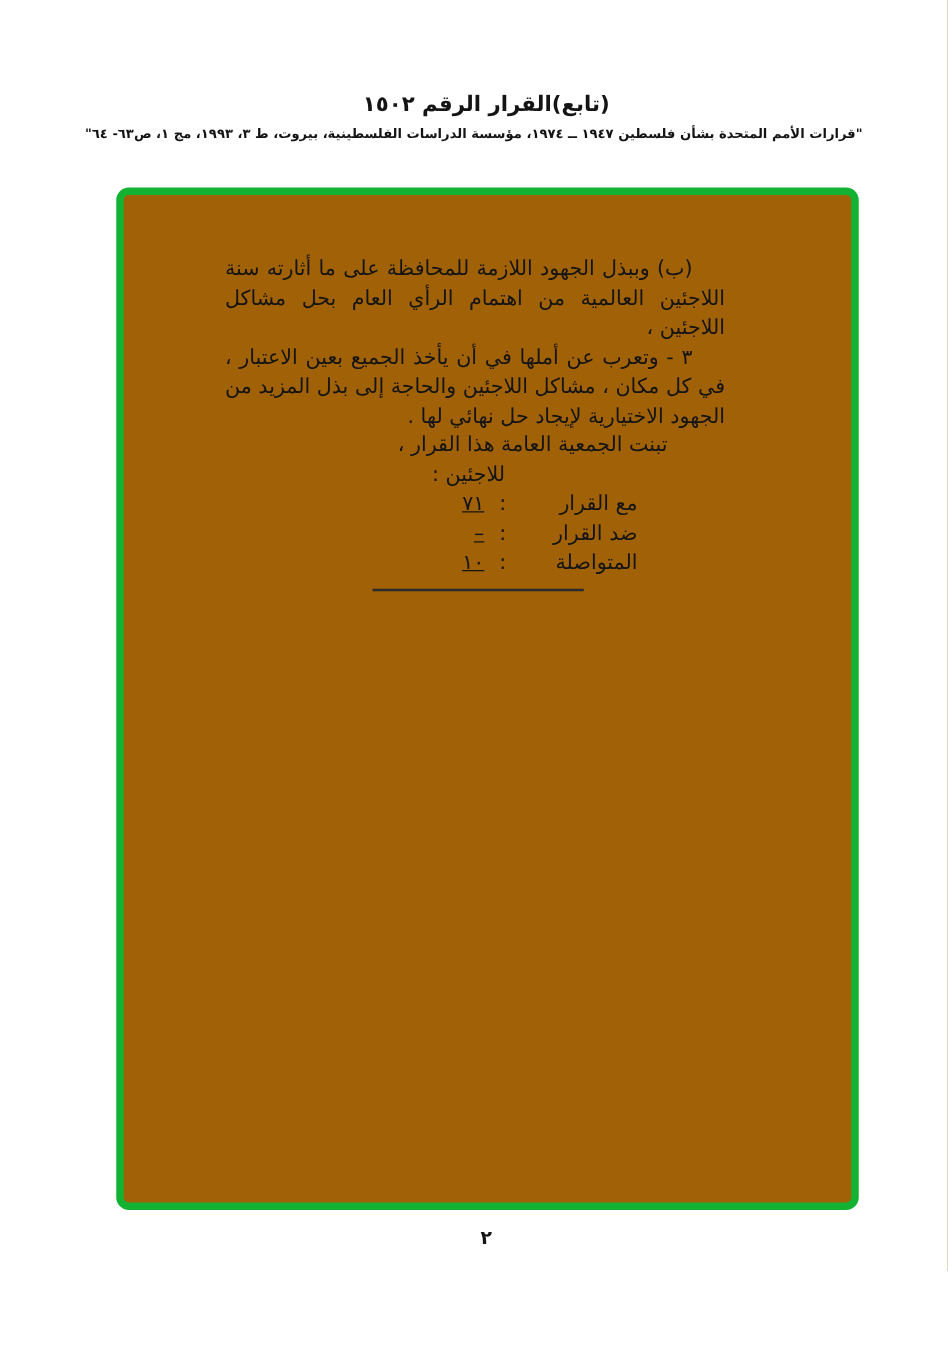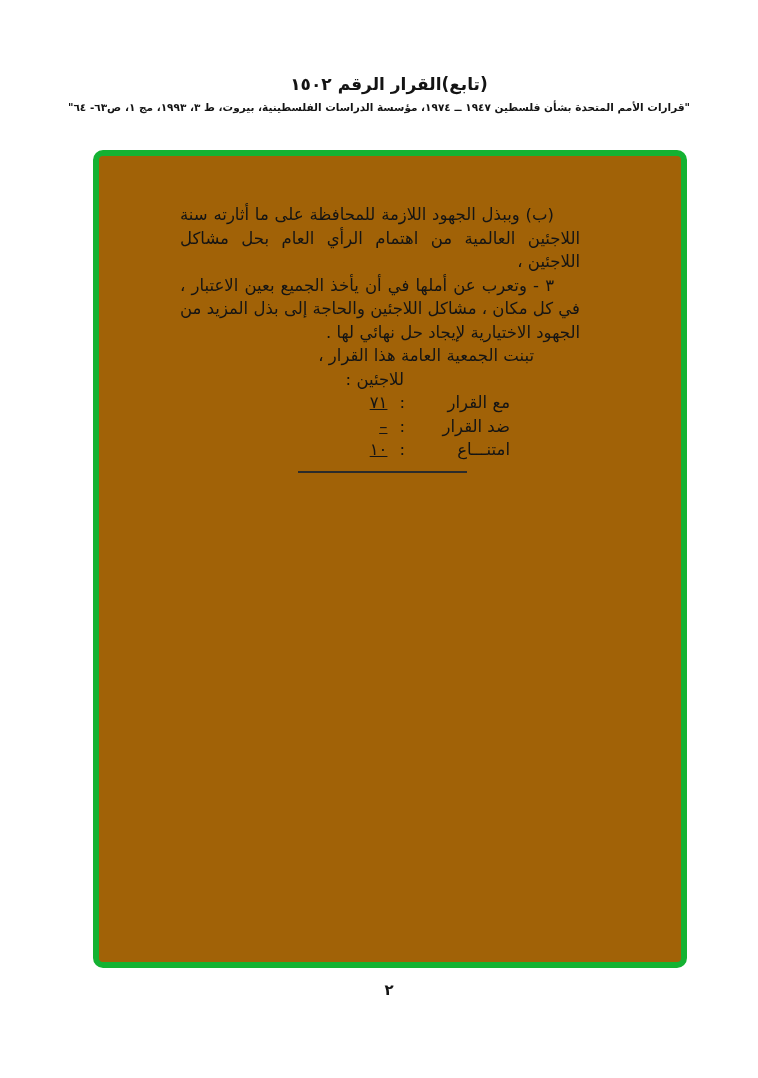--- a/index.html
+++ b/index.html
@@ -119,21 +119,21 @@
         <span class="vote-label">مع القرار</span>
         <span class="vote-colon">:</span>
         <span class="vote-value">٧١</span>
       </div>
       <div class="vote-row">
         <span class="vote-label">ضد القرار</span>
         <span class="vote-colon">:</span>
         <span class="vote-value">–</span>
       </div>
       <div class="vote-row">
-        <span class="vote-label">امتنـــاع</span>
+        <span class="vote-label">المتواصلة</span>
         <span class="vote-colon">:</span>
         <span class="vote-value">١٠</span>
       </div>
     </div>
 
     <hr class="separator-rule">
   </div>
 </div>
 
 <div class="page-number">٢</div>

